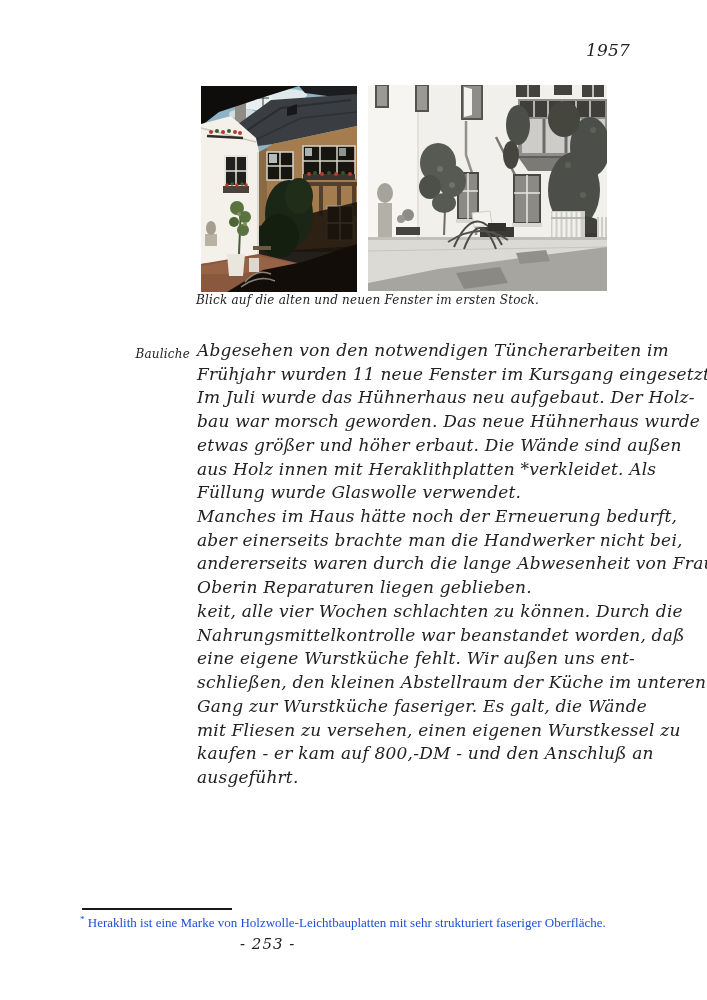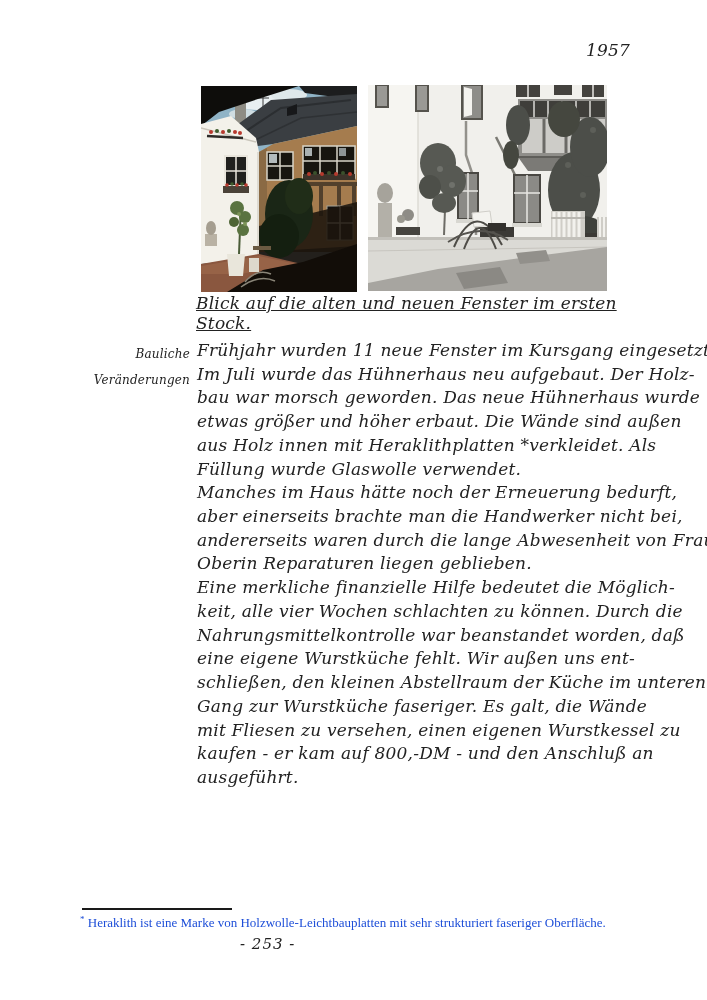--- a/index.html
+++ b/index.html
@@ -6,21 +6,21 @@
   body{width:707px;height:1000px;background:#ffffff;position:relative;overflow:hidden;
        font-family:"Liberation Serif",serif;color:#1f1f1f;}
   .abs{position:absolute;}
   
   .hand{font-family:"DejaVu Serif",cursive;font-style:italic;color:#222;letter-spacing:.2px;}
   .year{left:545px;top:40px;width:85px;text-align:right;font-size:17px;}
   .photo{position:absolute;overflow:hidden;background:#ddd;}
   .photo svg{display:block;width:100%;height:100%;}
   .photo-left{left:201px;top:86px;width:156px;height:206px;}
   .photo-right{left:368px;top:85px;width:239px;height:206px;}
-  .caption{left:196px;top:293px;width:460px;font-size:17px;text-decoration:underline;}
+  .caption{left:196px;top:293px;width:460px;font-size:12px;}
   .margin-label{left:55px;top:342px;width:135px;text-align:right;font-size:12px;line-height:25.5px;}
   .body-text{left:197px;top:339px;width:460px;font-size:17px;}
   .body-text div{line-height:23.72px;white-space:nowrap;}
   .fn-rule{left:82px;top:908px;width:150px;height:1.5px;background:#1a1a1a;}
   .footnote{left:80px;top:914px;width:580px;font-size:13px;color:#1d4ed8;font-family:"Liberation Serif",serif;}
   .footnote sup{font-size:9px;}
   .pageno{left:240px;top:935px;width:200px;text-align:left;font-size:15px;letter-spacing:1px;}
 </style>
 </head>
 <body>
@@ -232,35 +232,34 @@
     <path d="M96,164 Q112,122 128,164" fill="none" stroke="#4e4c47" stroke-width="2"></path>
     <path d="M80,157 Q112,136 140,155" fill="none" stroke="#55534e" stroke-width="1.8"></path>
     <rect x="120" y="138" width="18" height="8" fill="#33312d"></rect>
   </svg>
 </div>
 
 <div class="abs hand caption">Blick auf die alten und neuen Fenster im ersten Stock.</div>
 
 <div class="abs hand margin-label">
   <div>Bauliche</div>
-  <div>Veränderungen</div>
 </div>
 
 <div class="abs hand body-text">
+  <div>Abgesehen von den notwendigen Tüncherarbeiten im</div>
   <div>Frühjahr wurden 11 neue Fenster im Kursgang eingesetzt.</div>
   <div>Im Juli wurde das Hühnerhaus neu aufgebaut. Der Holz-</div>
   <div>bau war morsch geworden. Das neue Hühnerhaus wurde</div>
   <div>etwas größer und höher erbaut. Die Wände sind außen</div>
   <div>aus Holz innen mit Heraklithplatten *verkleidet. Als</div>
   <div>Füllung wurde Glaswolle verwendet.</div>
   <div>Manches im Haus hätte noch der Erneuerung bedurft,</div>
   <div>aber einerseits brachte man die Handwerker nicht bei,</div>
   <div>andererseits waren durch die lange Abwesenheit von Frau</div>
   <div>Oberin Reparaturen liegen geblieben.</div>
-  <div>Eine merkliche finanzielle Hilfe bedeutet die Möglich-</div>
   <div>keit, alle vier Wochen schlachten zu können. Durch die</div>
   <div>Nahrungsmittelkontrolle war beanstandet worden, daß</div>
   <div>eine eigene Wurstküche fehlt. Wir außen uns ent-</div>
   <div>schließen, den kleinen Abstellraum der Küche im unteren</div>
   <div>Gang zur Wurstküche faseriger. Es galt, die Wände</div>
   <div>mit Fliesen zu versehen, einen eigenen Wurstkessel zu</div>
   <div>kaufen - er kam auf 800,-DM - und den Anschluß an</div>
   <div>ausgeführt.</div>
 </div>
 

